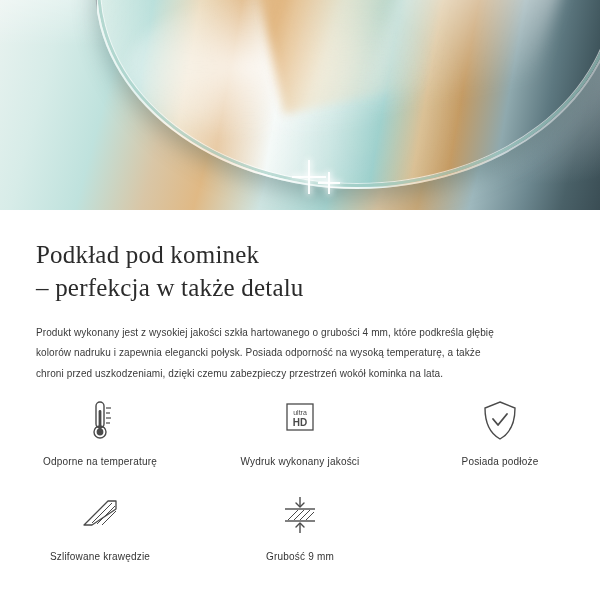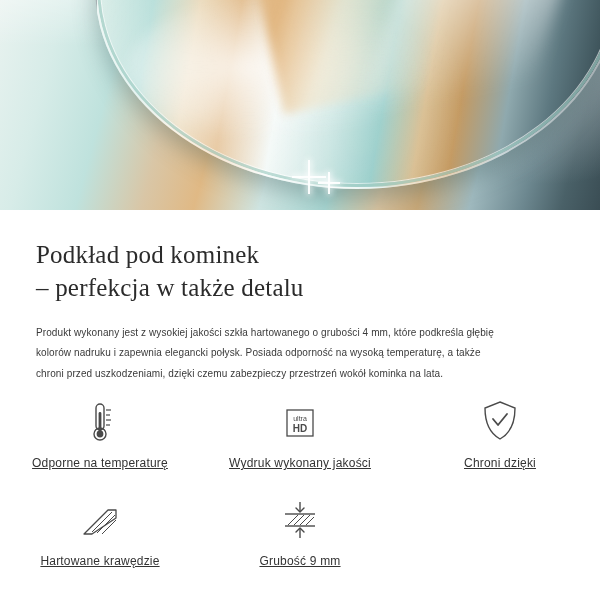--- a/index.html
+++ b/index.html
@@ -185,30 +185,29 @@
   }
   .feature {
     display: flex;
     flex-direction: column;
     align-items: center;
     justify-content: flex-start;
   }
   .feature-icon {
     height: 46px;
     display: flex;
-    align-items: flex-end;
+    align-items: flex-start;
     justify-content: center;
   }
   .feature-label {
     margin-top: 12px;
-    font-size: 12px;
+    font-size: 10px;
     color: #333333;
     letter-spacing: 0.2px;
     text-align: center;
-    text-decoration: underline;
   }
   svg { display: block; }
 </style>
 </head>
 <body>
 
 <div class="page">
 
   <div class="hero">
     <div class="hero-bg"></div>
@@ -259,34 +258,34 @@
       <div class="feature-label">Wydruk wykonany jakości</div>
     </div>
 
     <div class="feature">
       <div class="feature-icon">
         <svg width="42" height="46" viewBox="0 0 42 46">
           <path d="M21 4 L36 10 C36 26 30 36 21 41 C12 36 6 26 6 10 Z" fill="none" stroke="#4a4a4a" stroke-width="1.4"></path>
           <polyline points="14,21 19,27 28,16" fill="none" stroke="#4a4a4a" stroke-width="1.8" stroke-linecap="round" stroke-linejoin="round"></polyline>
         </svg>
       </div>
-      <div class="feature-label">Chroni dzięki</div>
+      <div class="feature-label">Posiada podłoże</div>
     </div>
 
 
     <div class="feature">
       <div class="feature-icon">
         <svg width="44" height="40" viewBox="0 0 44 40">
           <path d="M6 32 L30 8 L38 8 L38 16 L14 32 Z" fill="none" stroke="#4a4a4a" stroke-width="1.3" stroke-linejoin="round"></path>
           <line x1="14" y1="30" x2="34" y2="10" stroke="#4a4a4a" stroke-width="1"></line>
           <line x1="19" y1="31" x2="37" y2="13" stroke="#4a4a4a" stroke-width="1"></line>
           <line x1="24" y1="32" x2="38" y2="18" stroke="#4a4a4a" stroke-width="1"></line>
         </svg>
       </div>
-      <div class="feature-label">Hartowane krawędzie</div>
+      <div class="feature-label">Szlifowane krawędzie</div>
     </div>
 
     <div class="feature">
       <div class="feature-icon">
         <svg width="44" height="44" viewBox="0 0 44 44">
           <line x1="22" y1="4" x2="22" y2="13" stroke="#4a4a4a" stroke-width="1.4"></line>
           <polyline points="18,10 22,14 26,10" fill="none" stroke="#4a4a4a" stroke-width="1.4" stroke-linecap="round" stroke-linejoin="round"></polyline>
           <line x1="22" y1="40" x2="22" y2="31" stroke="#4a4a4a" stroke-width="1.4"></line>
           <polyline points="18,34 22,30 26,34" fill="none" stroke="#4a4a4a" stroke-width="1.4" stroke-linecap="round" stroke-linejoin="round"></polyline>
           <line x1="7" y1="16" x2="37" y2="16" stroke="#4a4a4a" stroke-width="1.4"></line>

